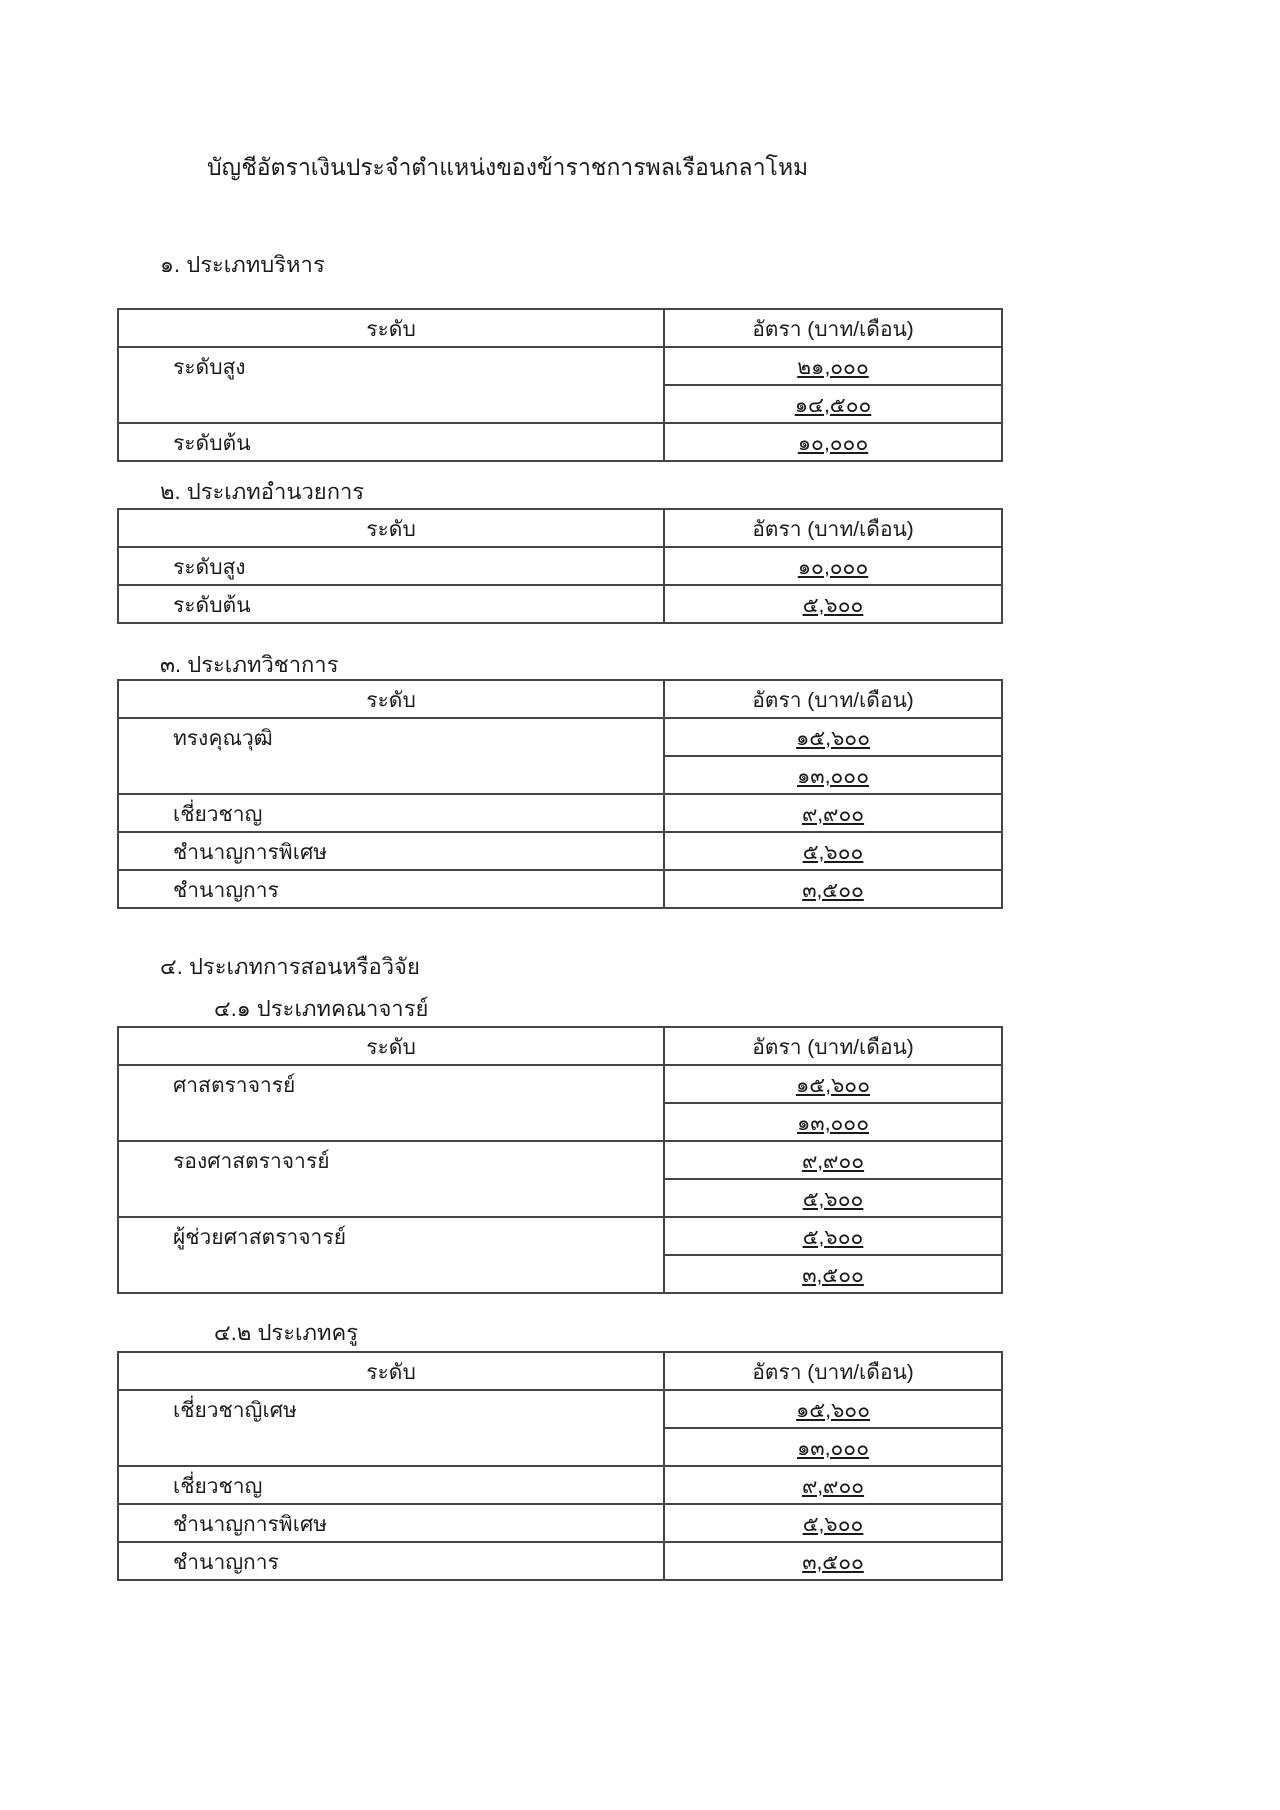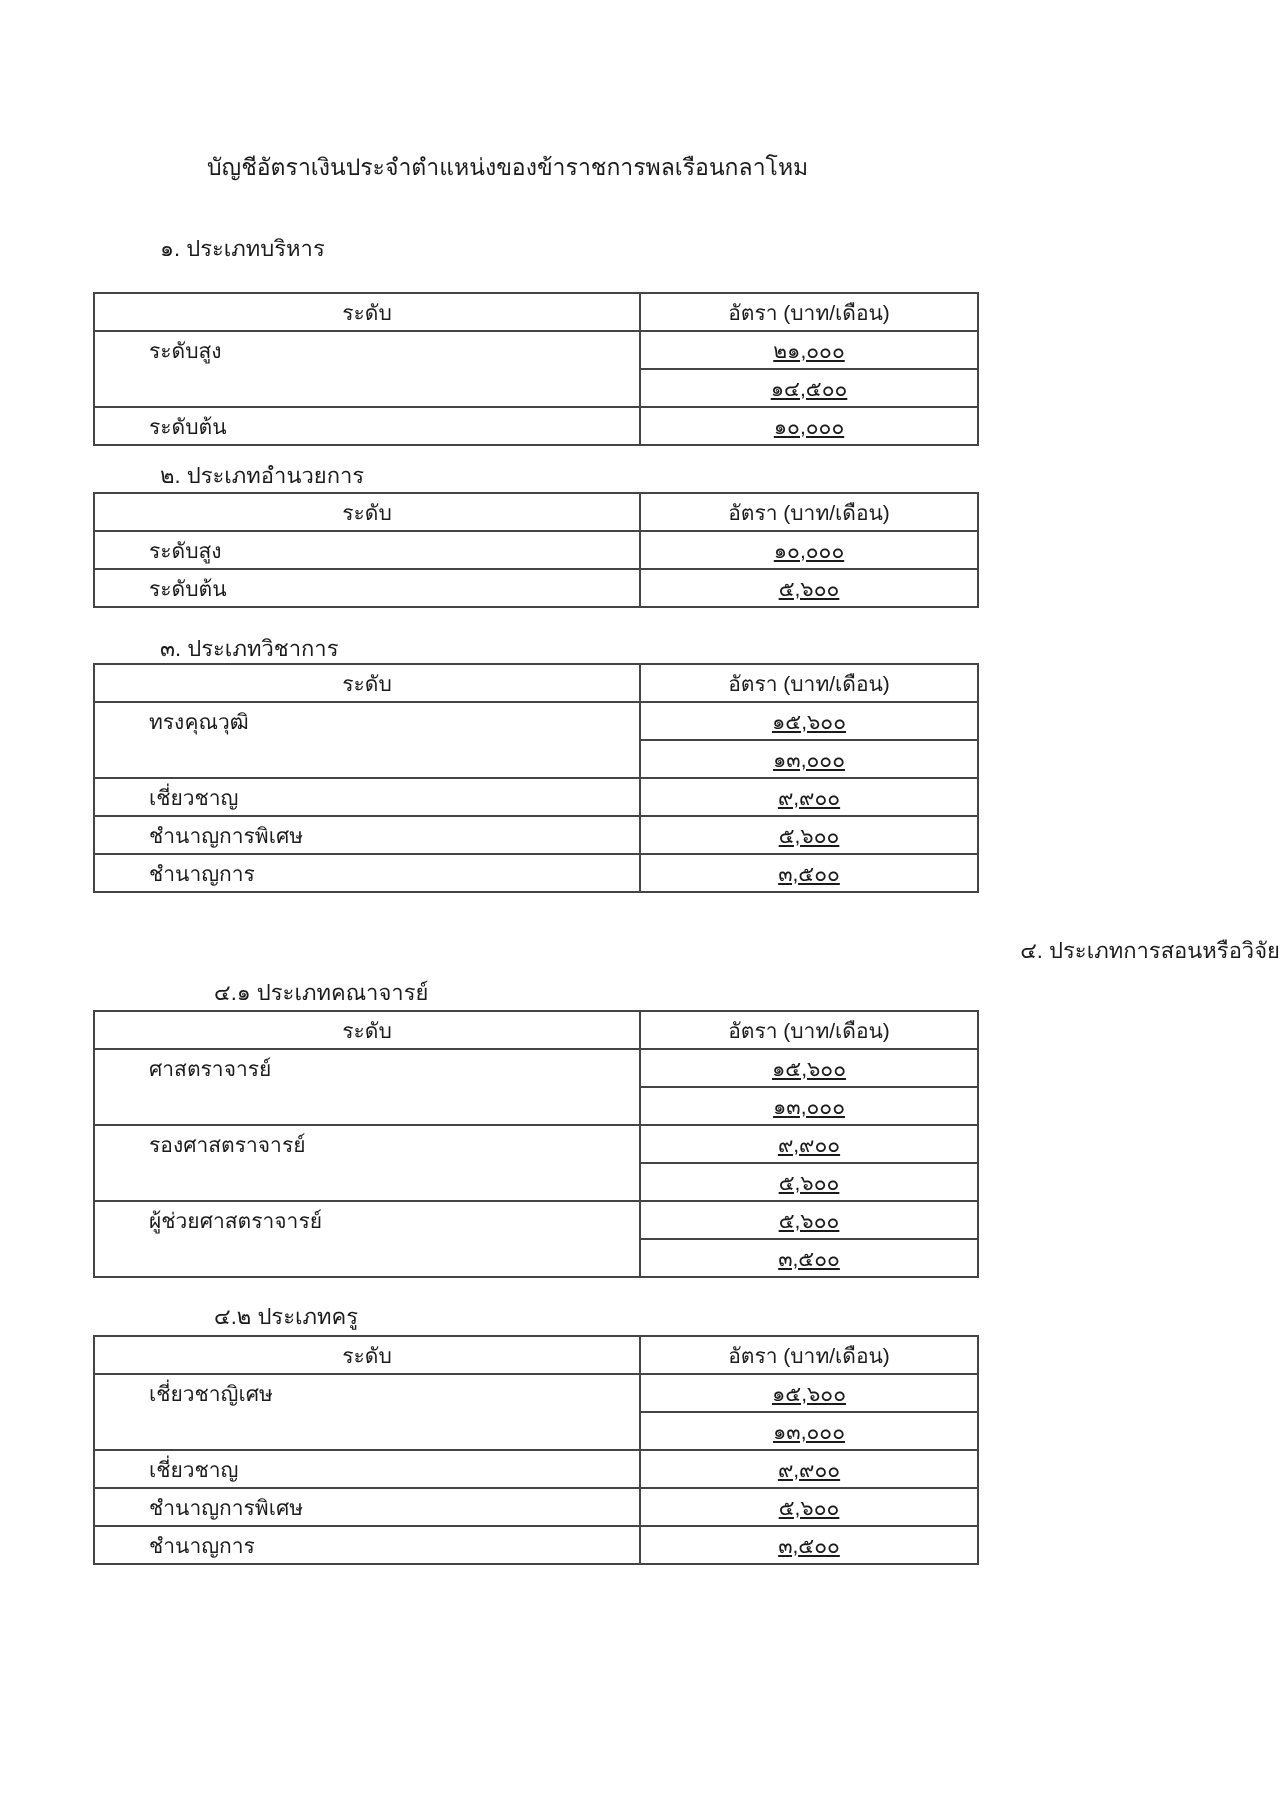--- a/index.html
+++ b/index.html
@@ -7,34 +7,34 @@
     width:1280px;height:1810px;background:#ffffff;overflow:hidden;
     font-family:"Liberation Sans","DejaVu Sans",sans-serif;
     color:#1b1b1b;
   }
   .doc-title{
     margin:152px 0 0 207px;width:884px;
     font-size:23px;line-height:30px;white-space:nowrap;
   }
   .h-main{margin:0 0 0 160px;font-size:22px;line-height:26px;}
   .h-sub{margin:13px 0 0 214px;font-size:22px;line-height:26px;}
-  .mt-h1{margin-top:54px;}
+  .mt-h1{margin-top:70px;}
   .mt-t1{margin-top:30px;}
   .mt-h2{margin-top:17px;}
   .mt-t2{margin-top:3px;}
   .mt-h3{margin-top:28px;}
   .mt-t3{margin-top:1px;}
-  .mt-h4{margin-top:45px;text-align:right;}
+  .mt-h4{margin-top:45px;}
   .mt-h41{margin-top:16px;}
   .mt-t41{margin-top:4px;}
   .mt-h42{margin-top:26px;}
   .mt-t42{margin-top:5px;}
   table.rate-table{
     border-collapse:collapse;table-layout:fixed;
-    margin-left:93px;width:884px;background:#ffffff;
+    margin-left:117px;width:884px;background:#ffffff;
   }
   .rate-table th,.rate-table td{
     border:2px solid #454545;
     font-weight:normal;font-size:21px;padding:0;height:36px;
     overflow:hidden;white-space:nowrap;
   }
   .rate-table th{text-align:center;vertical-align:middle;}
   td.level{ text-align:left;padding-left:54px;vertical-align:middle;}
   td.level.span2{vertical-align:top;line-height:37px;}
   td.rate{text-align:center;vertical-align:middle;text-decoration:underline;}

